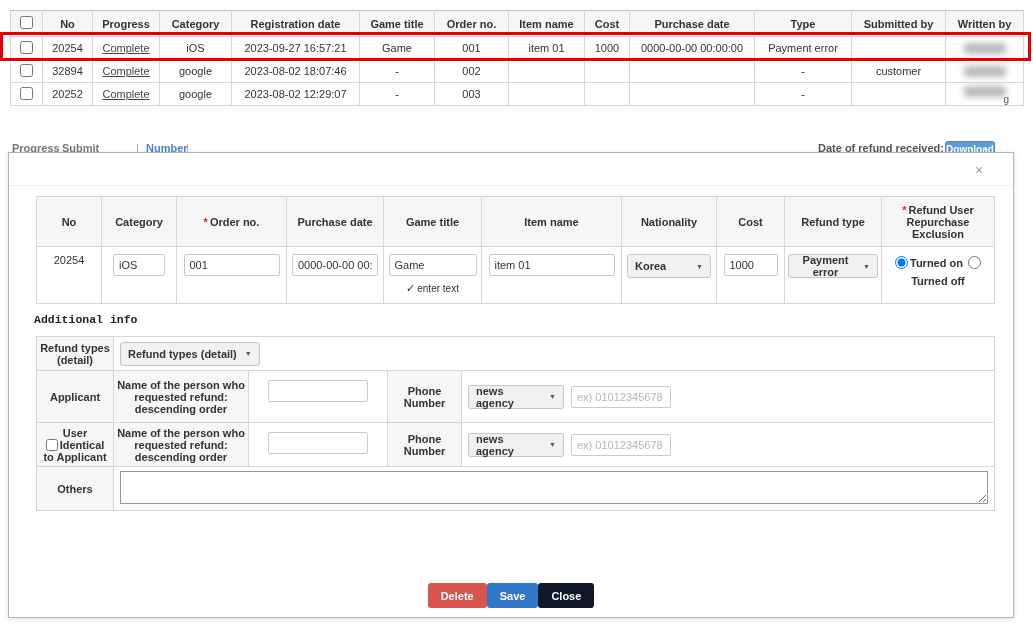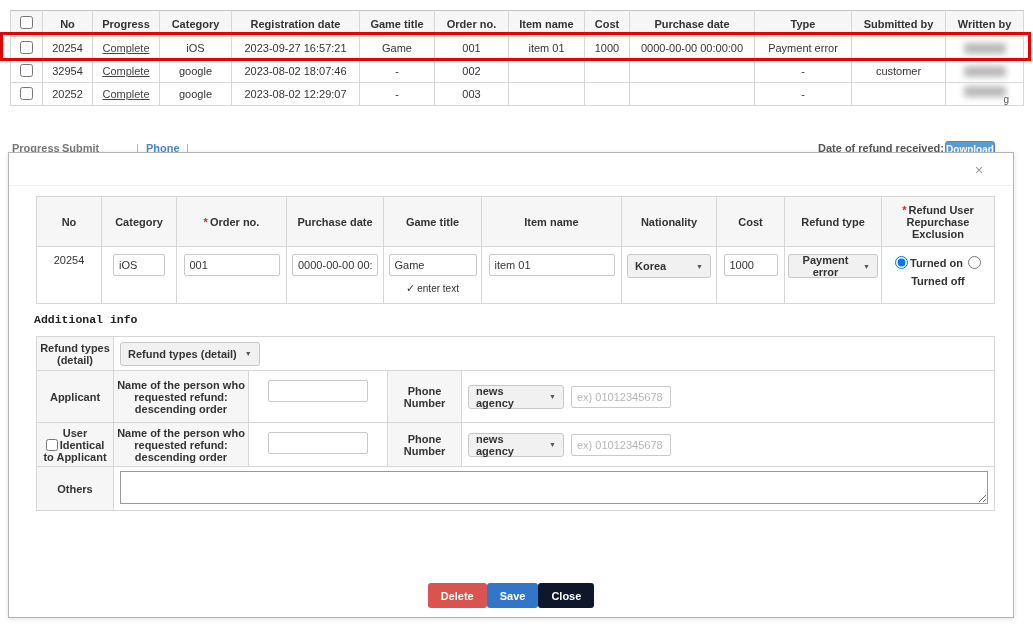--- a/index.html
+++ b/index.html
@@ -125,21 +125,21 @@
         <td>001</td>
         <td>item 01</td>
         <td>1000</td>
         <td>0000-00-00 00:00:00</td>
         <td>Payment error</td>
         <td></td>
         <td><span class="redact"></span></td>
       </tr>
       <tr>
         <td><input type="checkbox" style=""></td>
-        <td>32954</td>
+        <td>32894</td>
         <td><a class="progress-link">Complete</a></td>
         <td>google</td>
         <td>2023-08-02 18:07:46</td>
         <td>-</td>
         <td>002</td>
         <td></td>
         <td></td>
         <td></td>
         <td>-</td>
         <td>customer</td>
@@ -162,21 +162,21 @@
       </tr>
     </tbody>
   </table>
 
   <div class="highlight-box"></div>
 
   <div class="clipped-bar">
     <span class="item lbl-progress">Progress</span>
     <span class="item lbl-submit">Submit</span>
     <span class="item divider div1">|</span>
-    <span class="item link-change">Phone</span>
+    <span class="item link-change">Number</span>
     <span class="item divider div2">|</span>
     <span class="item lbl-refund-date">Date of refund received:</span>
     <span class="btn-download">Download</span>
   </div>
 
   <div class="modal">
     <div class="modal-header">
       <span class="modal-close">×</span>
     </div>
 

